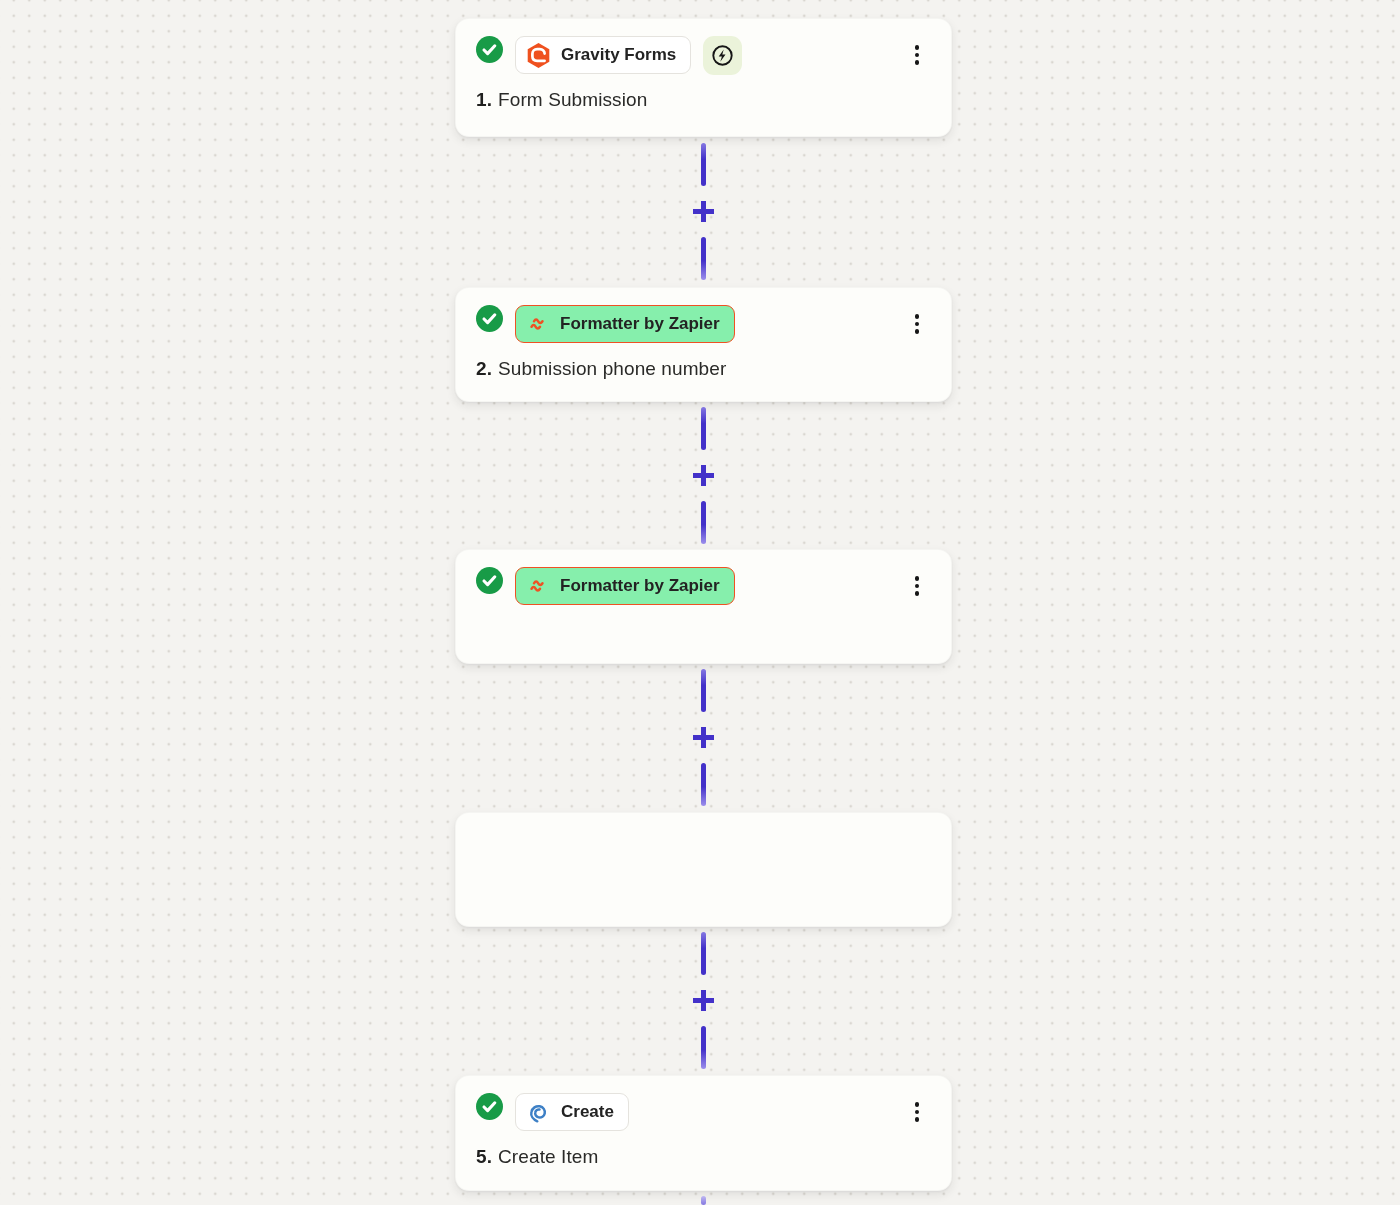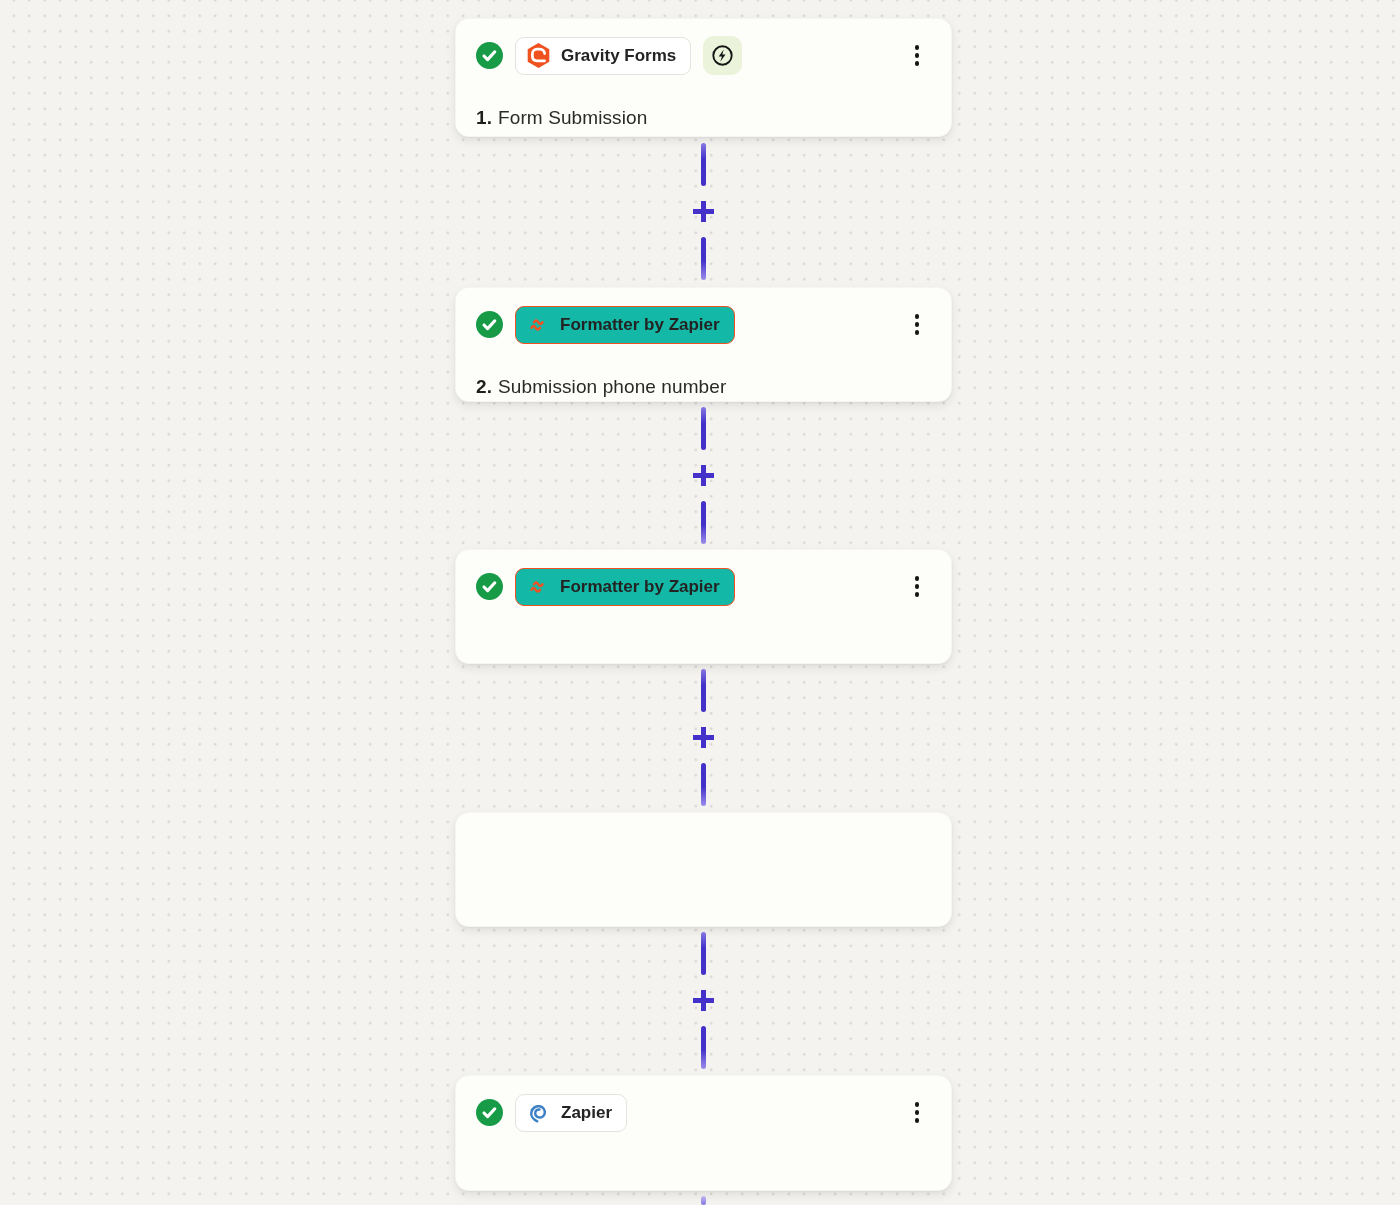--- a/index.html
+++ b/index.html
@@ -19,48 +19,48 @@
     position: absolute;
     left: 455px;
     width: 497px;
     background: #fdfdfa;
     border: 1px solid rgba(0,0,0,0.03);
     border-radius: 14px;
     box-shadow: 0 1px 2px rgba(30,30,30,0.05), 0 4px 10px rgba(30,30,30,0.09);
     padding: 17px 24px 0 20px;
     cursor: pointer;
   }
-  .row { display: flex; align-items: center; gap: 12px; height: 39px; }
+  .row { display: flex; align-items: flex-start; gap: 12px; height: 39px; }
   .check { width: 27px; height: 27px; flex: 0 0 27px; display: flex; align-items: center; justify-content: center; }
   .pill {
     display: inline-flex; align-items: center; gap: 9px;
     height: 38px; padding: 0 14px 0 9px;
     background: #ffffff;
     border: 1px solid #e5e3de;
     border-radius: 9px;
     font-size: 17px; font-weight: 700; color: #232323;
     white-space: nowrap;
   }
   .pill.formatter {
-    background: #14b8a6;
+    background: #86efac;
     border: 1.5px solid #ef5123;
   }
   .badge {
     width: 39px; height: 39px; border-radius: 11px;
     background: #ebf3da;
     display: flex; align-items: center; justify-content: center;
   }
   .menu {
     margin-left: auto;
     width: 20px; height: 38px;
     display: flex; flex-direction: column; align-items: center; justify-content: center;
     gap: 3.2px; cursor: pointer; border-radius: 6px;
   }
   .menu i { display: block; width: 4.6px; height: 4.6px; border-radius: 50%; background: #161616; }
-  .title { margin-top: 32px; font-size: 19px; color: #2a2a28; letter-spacing: 0.1px; }
+  .title { margin-top: 14px; font-size: 19px; color: #2a2a28; letter-spacing: 0.1px; }
   .title b { font-weight: 700; margin-right: 6px; color: #1f1f1e; }
 
   
   .clearbit-logo {
     width: 27px; height: 27px; border-radius: 7px; overflow: hidden;
     display: grid; grid-template-columns: 1fr 1fr; grid-template-rows: 1fr 1fr;
   }
   .clearbit-logo .l { grid-row: 1 / 3; background: #4879f2; }
   .clearbit-logo .tr { background: #6f9cf5; }
   .clearbit-logo .br { background: #d9e7fd; }
@@ -222,23 +222,26 @@
           <circle cx="13.5" cy="13.5" r="13.5" fill="#189b47"></circle>
           <path d="M8 14l3.6 3.6 7.2-7.8" stroke="#fff" stroke-width="3.1" fill="none" stroke-linecap="round" stroke-linejoin="round"></path>
         </svg>
     </span>
     <span class="pill">
       <span style="display:flex">
         <svg width="27" height="27" viewBox="0 0 27 27" fill="none" stroke="#3e80c6" stroke-width="2.5" stroke-linecap="round">
             <path d="M12.3 22.3 C8.1 20.5 5.5 16.8 6.4 13 C7.2 9.1 11 6.5 14.8 7.3 C18.2 8 20.4 11.1 19.7 14.4 C19.1 17.2 16.4 19 13.6 18.4 C11.2 17.9 9.7 15.6 10.3 13.2 C10.7 11.3 12.6 10.1 14.5 10.5"></path>
           </svg>
       </span>
-      <span>Zapier</span>
-    </span>
-    <span class="menu">
-        <i></i>
-        <i></i>
-        <i></i>
-      </span>
+      <span>Create</span>
+    </span>
+    <span class="menu">
+        <i></i>
+        <i></i>
+        <i></i>
+      </span>
+  </div>
+  <div class="title">
+    <b>5.</b><span>Create Item</span>
   </div>
 </div>
 
 <div class="stub"></div>
 
 </body></html>

